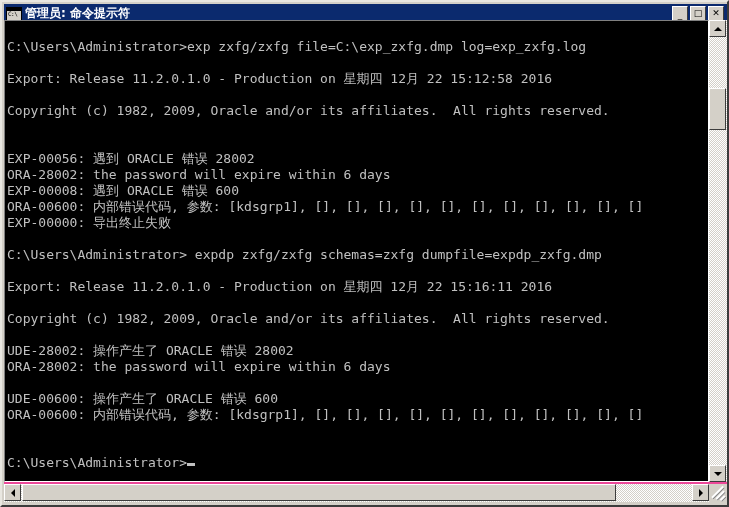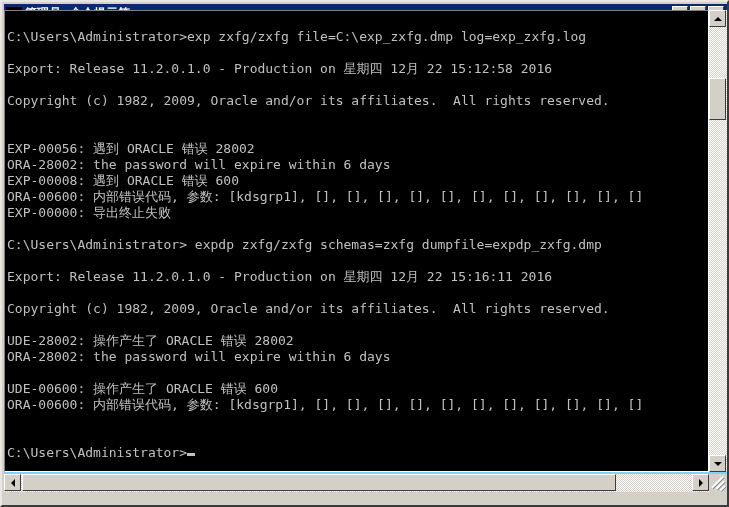--- a/index.html
+++ b/index.html
@@ -105,24 +105,24 @@
     color: #000;
   }
   .tbtn.min .glyph {
     line-height: 9px;
     padding-top: 4px;
   }
 
   
   .client {
     position: absolute;
-    left: 2px; top: 8px;
+    left: 2px; top: 18px;
     width: 723px;
     height: 482px;
-    background: #7dd3fc;
+    background: #ec4899;
     box-sizing: border-box;
   }
   .console-outer {
     position: absolute;
     left: 0; top: 0;
     width: 705px;
     height: 462px;
     border-top: 1px solid #808080;
     border-left: 1px solid #808080;
     border-right: 1px solid #ffffff;

